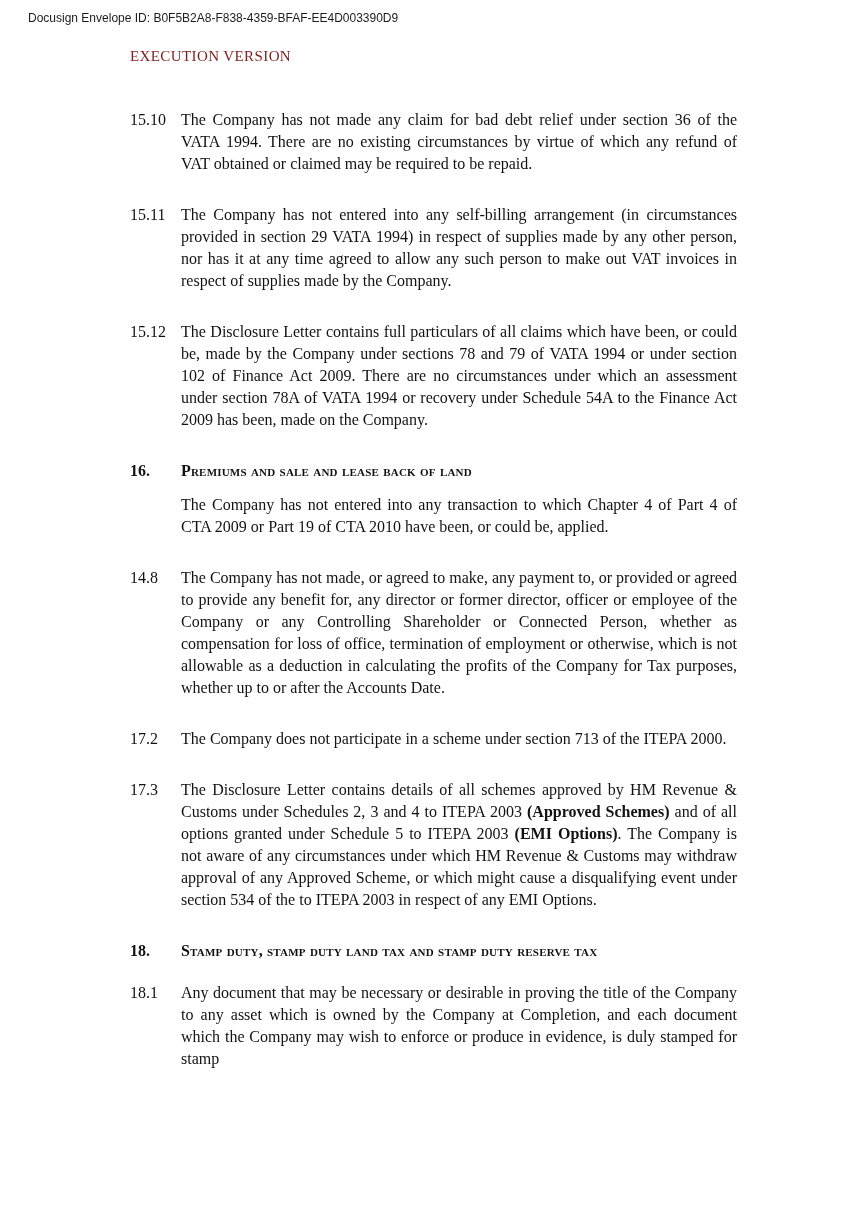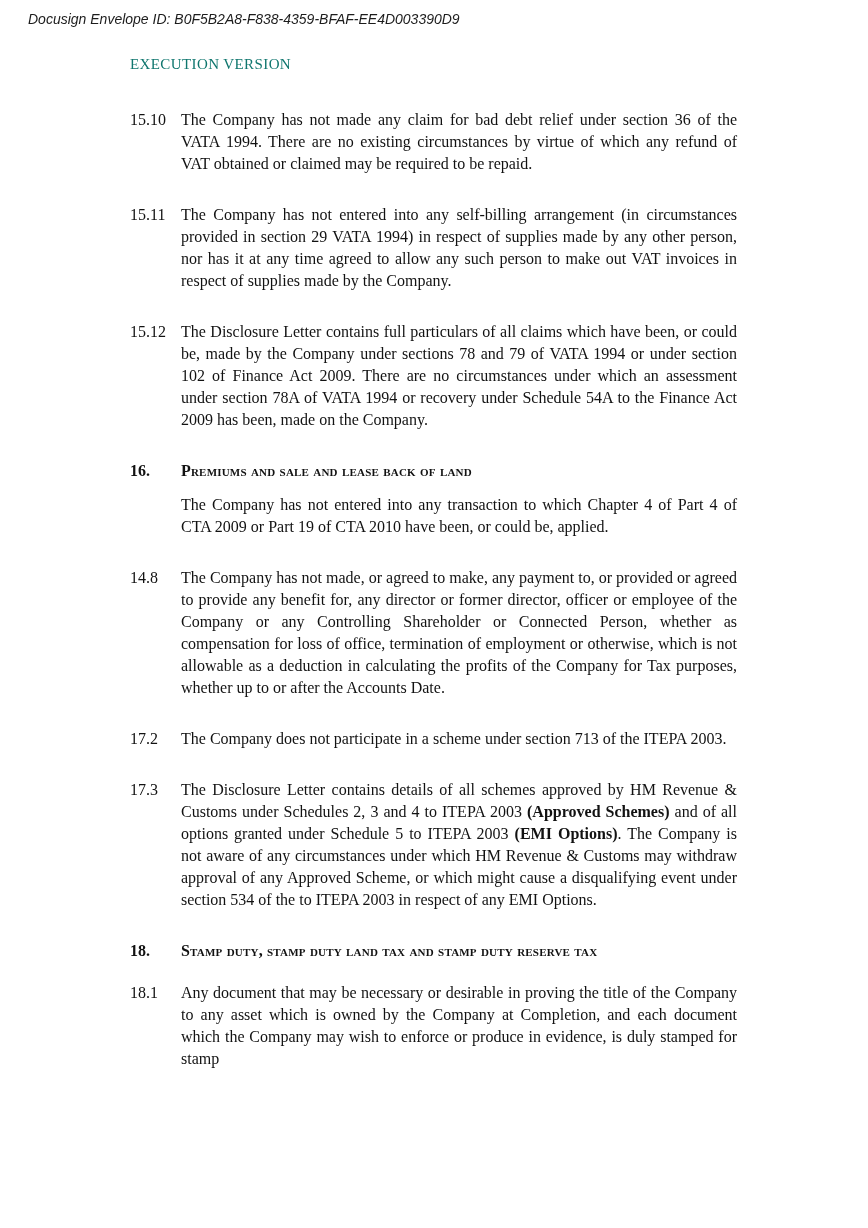--- a/index.html
+++ b/index.html
@@ -14,32 +14,31 @@
     background: #ffffff;
     color: #121212;
     overflow: hidden;
     font-family: "Liberation Serif", serif;
   }
   .docusign-line {
     position: absolute;
     left: 28px;
     top: 11px;
     font-family: "Liberation Sans", sans-serif;
-    font-size: 14px;
+    font-size: 12px;
     color: #1c1c1c;
     white-space: nowrap;
-    font-style: italic;
   }
   .execution-version {
     position: absolute;
     left: 130px;
-    top: 56px;
+    top: 48px;
     font-size: 15px;
     letter-spacing: 0.4px;
-    color: #0f766e;
+    color: #7f1d1d;
   }
   .content {
     position: absolute;
     left: 130px;
     top: 109px;
     width: 607px;
     font-size: 16px;
     line-height: 22px;
   }
   .item {
@@ -110,21 +109,21 @@
       <div class="item clause unnumbered">
         <span class="num"></span>
         <div class="body"><span>The Company has not entered into any transaction to which Chapter 4 of Part 4 of CTA 2009 or Part 19 of CTA 2010 have been, or could be, applied.</span></div>
       </div>
       <div class="item clause">
         <span class="num">14.8</span>
         <div class="body"><span>The Company has not made, or agreed to make, any payment to, or provided or agreed to provide any benefit for, any director or former director, officer or employee of the Company or any Controlling Shareholder or Connected Person, whether as compensation for loss of office, termination of employment or otherwise, which is not allowable as a deduction in calculating the profits of the Company for Tax purposes, whether up to or after the Accounts Date.</span></div>
       </div>
       <div class="item clause">
         <span class="num">17.2</span>
-        <div class="body"><span>The Company does not participate in a scheme under section 713 of the ITEPA 2003.</span></div>
+        <div class="body"><span>The Company does not participate in a scheme under section 713 of the ITEPA 2000.</span></div>
       </div>
       <div class="item clause">
         <span class="num">17.3</span>
         <div class="body"><span>The Disclosure Letter contains details of all schemes approved by HM Revenue &amp; Customs under Schedules 2, 3 and 4 to ITEPA 2003 </span><b>(Approved Schemes)</b><span> and of all options granted under Schedule 5 to ITEPA 2003 </span><b>(EMI Options)</b><span>. The Company is not aware of any circumstances under which HM Revenue &amp; Customs may withdraw approval of any Approved Scheme, or which might cause a disqualifying event under section 534 of the to ITEPA 2003 in respect of any EMI Options.</span></div>
       </div>
       <div class="item heading">
         <span class="num">18.</span>
         <div class="body">Stamp duty, stamp duty land tax and stamp duty reserve tax</div>
       </div>
       <div class="item clause">

